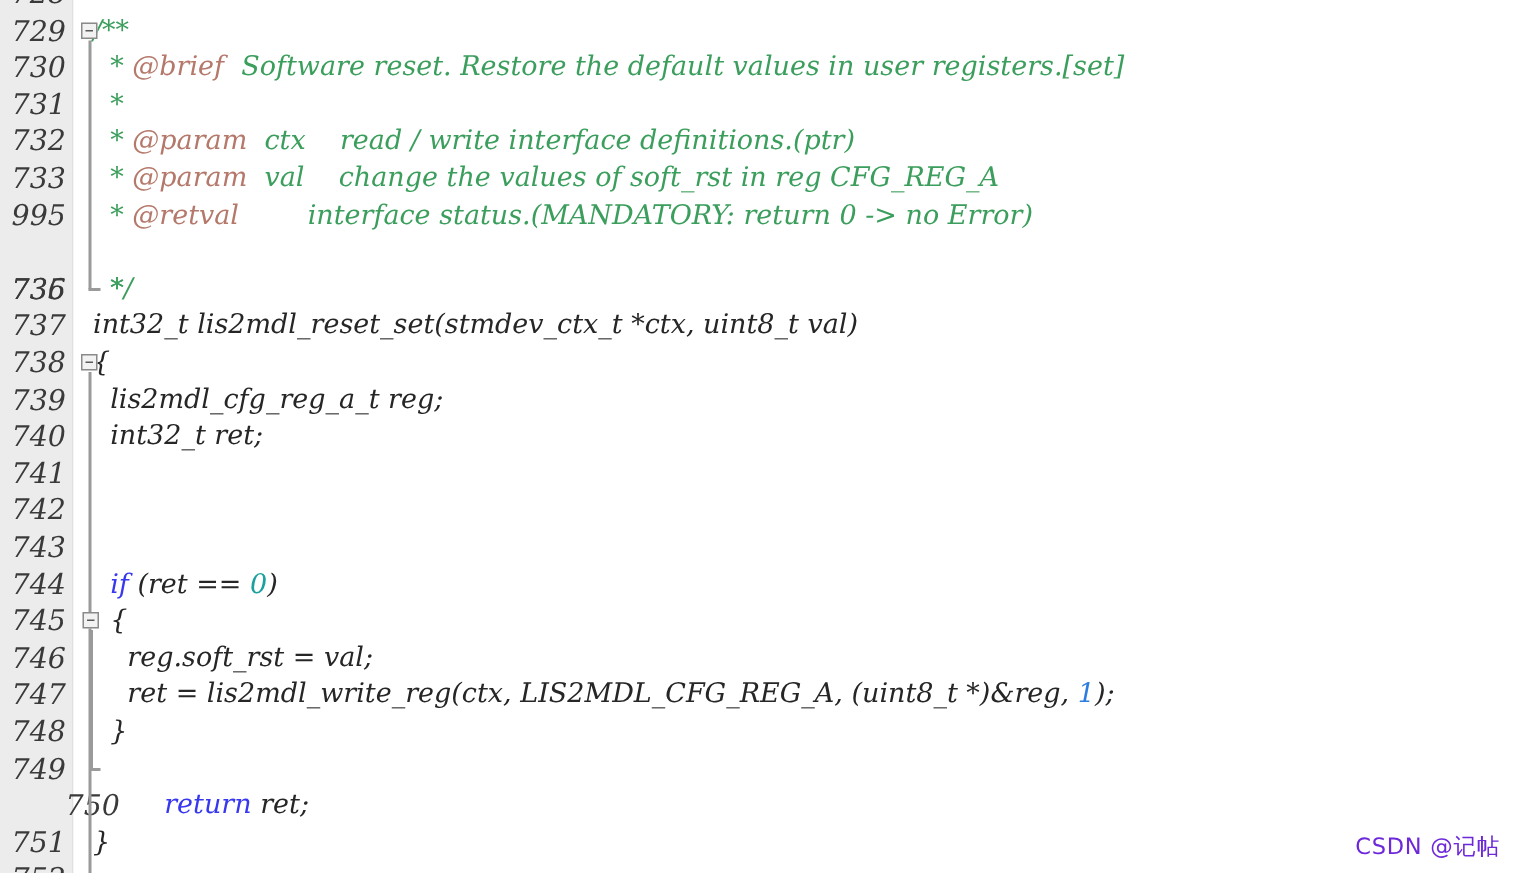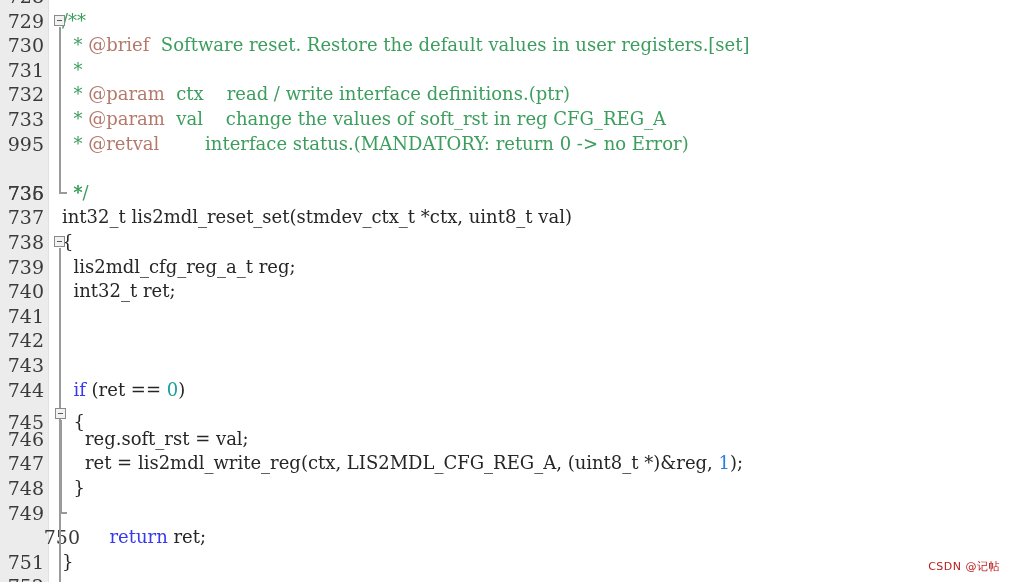--- a/index.html
+++ b/index.html
@@ -46,20 +46,21 @@
     z-index: 2;
   }
 
   
   .row {
     position: absolute;
     left: 0;
     width: 1012px;
     height: 24.6px;
     z-index: 3;
+    font-style: italic;
   }
 
   .lineno {
     position: absolute;
     left: 0;
     top: 0;
     width: 44px;
     height: 24.6px;
     line-height: 24.6px;
     text-align: right;
@@ -123,22 +124,22 @@
     background: #9a9a9a;
     z-index: 5;
   }
 
   
   #watermark {
     position: absolute;
     right: 12px;
     bottom: 8px;
     font-family: "DejaVu Sans", "Liberation Sans", sans-serif;
-    font-size: 11px;
-    color: #b91c1c;
+    font-size: 15px;
+    color: #6d28d9;
     letter-spacing: 0.5px;
     z-index: 10;
     user-select: none;
   }
 </style>
 </head>
 <body>
 
 <div id="editor">
 
@@ -206,21 +207,21 @@
         <div class="lineno">742</div>
       </div>
       <div class="row" style="top: 353px;">
         <div class="lineno">743</div>
         <div class="code"></div>
       </div>
       <div class="row" style="top: 377.6px; padding-left: 16px;">
         <div class="lineno">744</div>
         <div class="code"><span class="plain">  </span><span class="kw">if</span><span class="plain"> (ret == </span><span class="numt">0</span><span class="plain">)</span></div>
       </div>
-      <div class="row" style="top: 402.2px; margin-top: 8px;">
+      <div class="row" style="top: 402.2px;">
         <div class="lineno">745</div>
         <div class="code"><span class="plain">  {</span></div>
       </div>
       <div class="row" style="top: 426.8px;">
         <div class="lineno">746</div>
         <div class="code"><span class="plain">    reg.soft_rst = val;</span></div>
       </div>
       <div class="row" style="top: 451.4px;">
         <div class="lineno">747</div>
         <div class="code"><span class="plain">    ret = lis2mdl_write_reg(ctx, LIS2MDL_CFG_REG_A, (uint8_t *)&amp;reg, </span><span class="numb">1</span><span class="plain">);</span></div>

